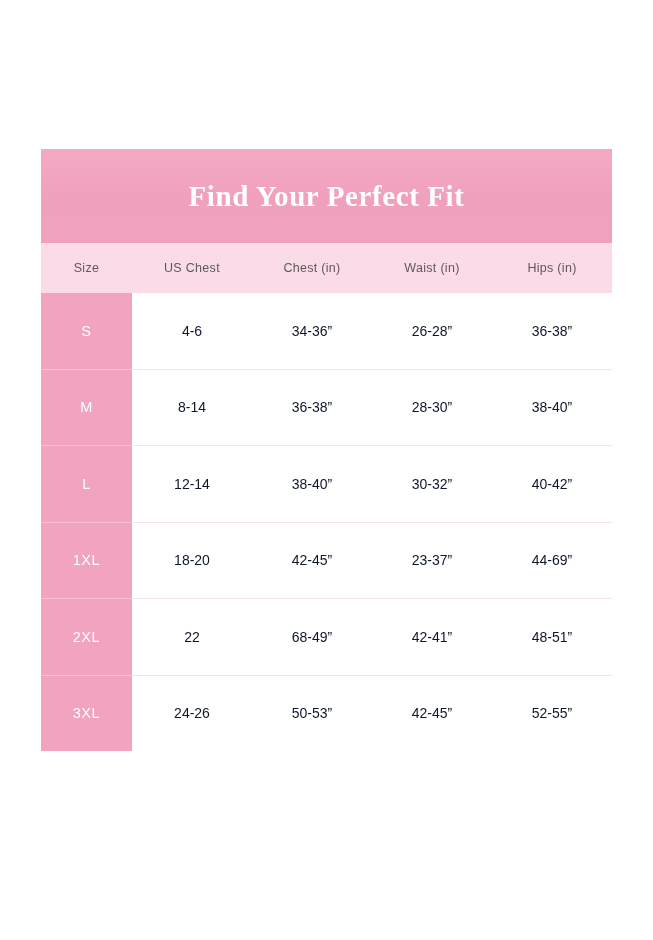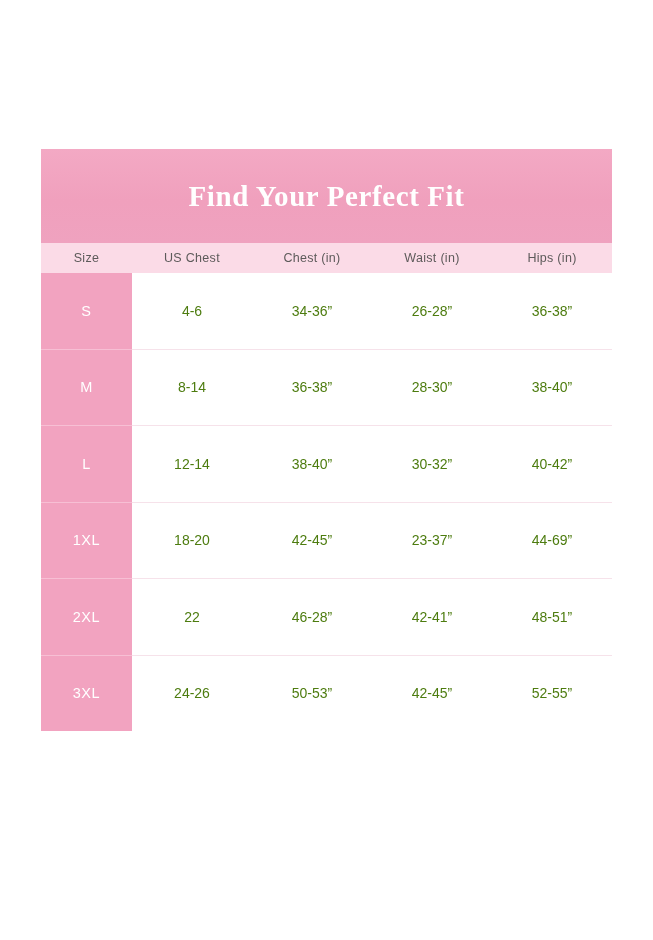--- a/index.html
+++ b/index.html
@@ -49,32 +49,32 @@
     width: 571px;
     table-layout: fixed;
   }
   table.size-table thead th {
     background: #fbdbe7;
     color: #5d5a5a;
     font-size: 12.5px;
     font-weight: 400;
     letter-spacing: 0.3px;
     height: 30px;
-    padding: 0;
+    padding: 10px;
     text-align: center;
     font-family: "Liberation Sans", sans-serif;
   }
   table.size-table thead th.col-size {
     background: #fbdbe7;
   }
   table.size-table tbody td {
     height: 73.5px;
     text-align: center;
     font-size: 14px;
-    color: #4d7c0f;
+    color: #0f172a;
     background: #ffffff;
     border-bottom: 1px solid #f6e2ea;
     font-family: "Liberation Sans", sans-serif;
     vertical-align: middle;
   }
   table.size-table tbody td.size-cell {
     background: #f2a3c0;
     color: #ffffff;
     font-size: 14.5px;
     font-weight: 400;
@@ -142,21 +142,21 @@
         <tr>
           <td class="size-cell">1XL</td>
           <td>18-20</td>
           <td>42-45”</td>
           <td>23-37”</td>
           <td>44-69”</td>
         </tr>
         <tr>
           <td class="size-cell">2XL</td>
           <td>22</td>
-          <td>46-28”</td>
+          <td>68-49”</td>
           <td>42-41”</td>
           <td>48-51”</td>
         </tr>
         <tr>
           <td class="size-cell">3XL</td>
           <td>24-26</td>
           <td>50-53”</td>
           <td>42-45”</td>
           <td>52-55”</td>
         </tr>

